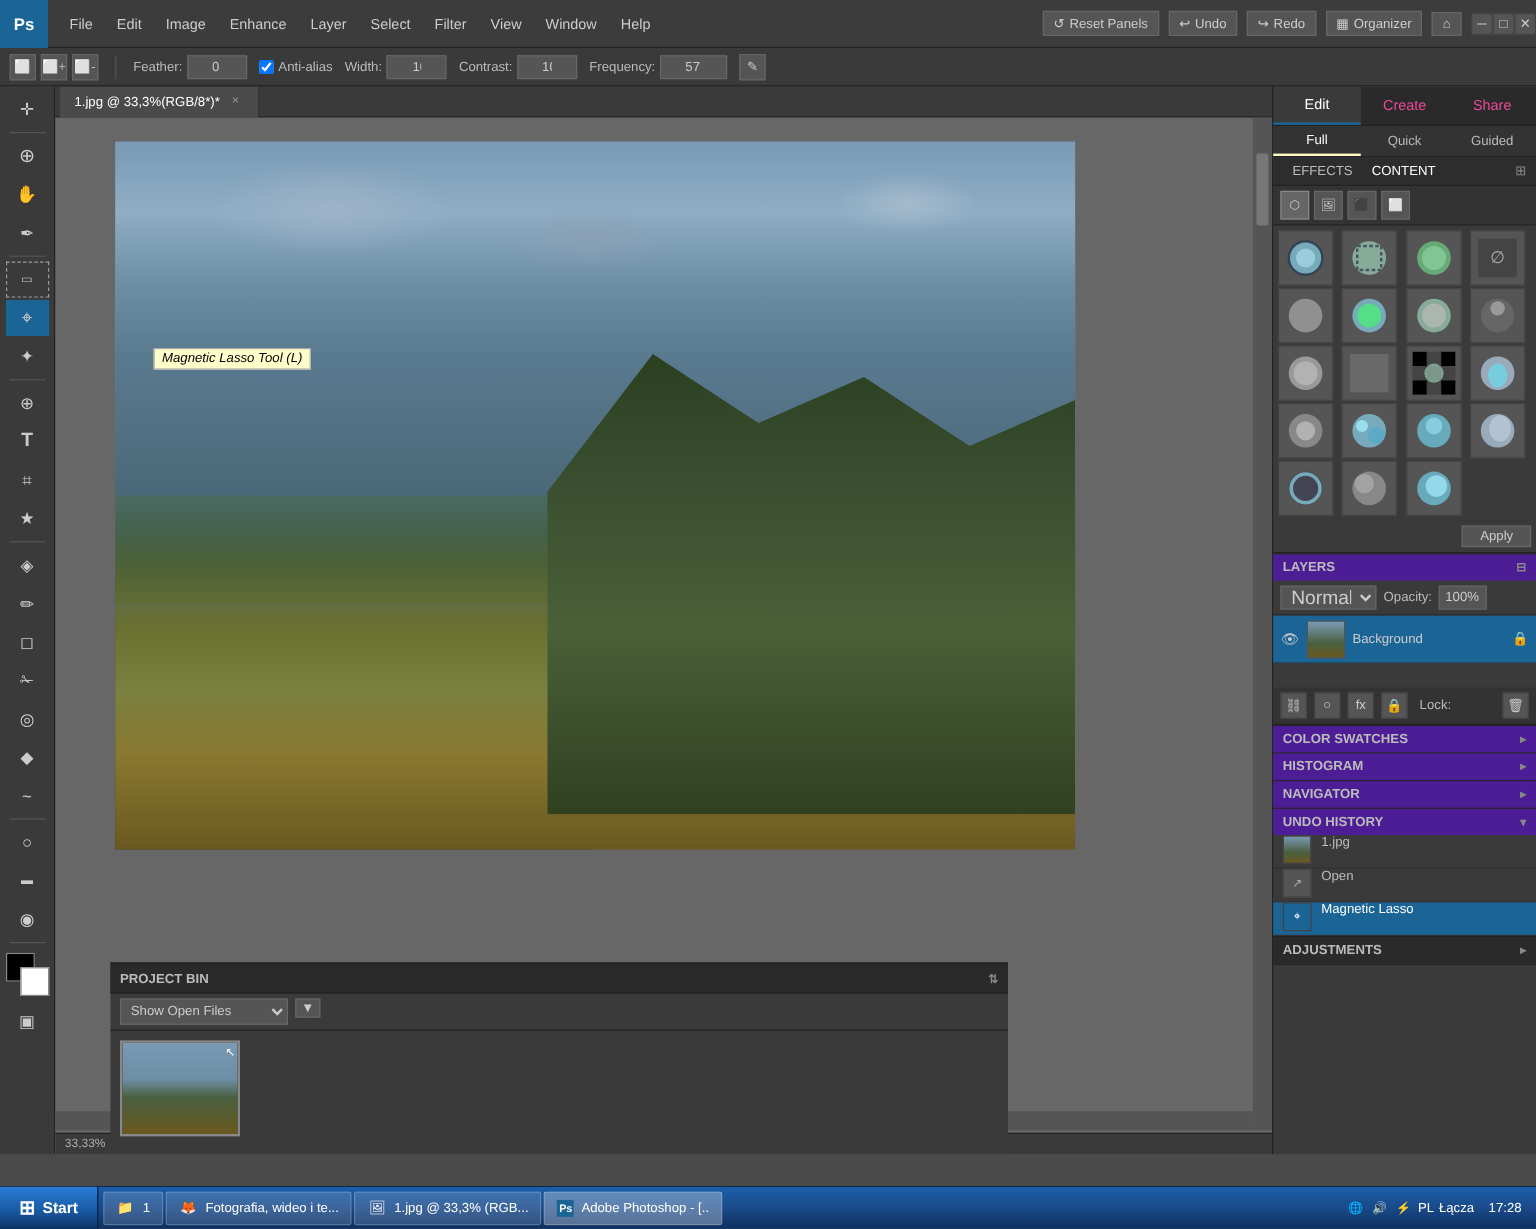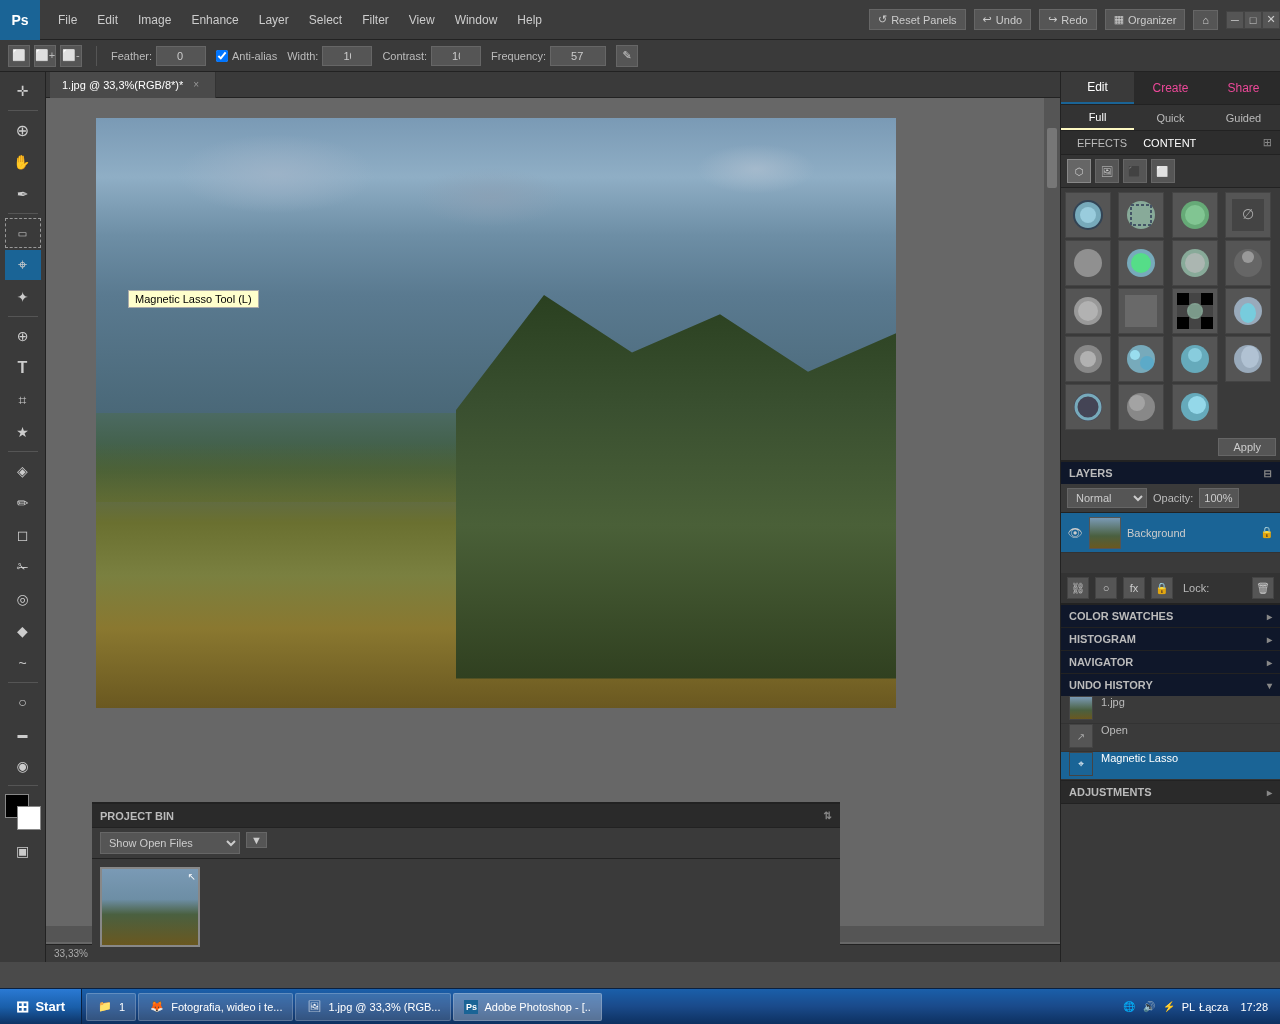--- a/index.html
+++ b/index.html
@@ -63,21 +63,21 @@
       display: flex; align-items: center; justify-content: center;
       cursor: pointer; color: #ccc; font-size: 14px; position: relative;
     }
     .tool-btn.active { background: #1a6496; }
     .tool-sep { width: 30px; height: 1px; background: #555; margin: 2px 0; }
     .tool-colors { width: 36px; height: 36px; position: relative; margin-top: 4px; }
     .color-fg { width: 24px; height: 24px; background: #000; position: absolute; top: 0; left: 0; border: 1px solid #888; }
     .color-bg { width: 24px; height: 24px; background: #fff; position: absolute; bottom: 0; right: 0; border: 1px solid #888; }
     #canvas-container {
       position: absolute; top: 20px; left: 50px;
-      width: 896px; height: 590px;
+      width: 896px; height: 590px; font-style: italic;
     }
     #canvas-image {
       width: 800px; height: 590px; background: linear-gradient(180deg, #6d8fa8 0%, #7d9bb8 25%, #5a7a8a 40%, #3d5a3a 60%, #4a6040 70%, #8a7840 80%, #6a5830 100%);
       position: relative; overflow: hidden;
     }
     
     .sky { position: absolute; top: 0; left: 0; width: 100%; height: 50%; background: linear-gradient(180deg, #7a9ab5 0%, #8faec5 20%, #6d8ea5 40%, #5a7a90 60%, #4a6878 100%); }
     
     .clouds { position: absolute; top: 0; left: 0; width: 100%; height: 55%; }
     .cloud1 { position: absolute; top: 5%; left: 10%; width: 200px; height: 80px; background: radial-gradient(ellipse, rgba(160,180,200,0.8) 0%, transparent 70%); }
@@ -153,30 +153,30 @@
     }
     .effect-thumb svg { width: 36px; height: 36px; }
     
     #apply-btn-row { display: flex; justify-content: flex-end; padding: 4px; background: #3a3a3a; border-bottom: 1px solid #222; }
     #apply-btn { background: #555; border: 1px solid #666; color: #ccc; padding: 2px 14px; font-size: 11px; cursor: pointer; }
 
     
     #layers-panel { border-bottom: 1px solid #222; }
     .panel-section-header {
       display: flex; align-items: center; justify-content: space-between;
-      background: #0f172a; height: 22px; padding: 0 8px;
+      background: #4c1d95; height: 22px; padding: 0 8px;
       font-size: 11px; font-weight: bold; color: #bbb; cursor: pointer;
     }
     .panel-collapse { font-size: 10px; color: #888; }
     #layers-options {
       display: flex; align-items: center; padding: 4px 6px; gap: 6px; background: #3a3a3a;
       border-bottom: 1px solid #222;
     }
     .layers-select {
-      background: #555; border: 1px solid #666; color: #ccc; font-size: 11px;
+      background: #555; border: 1px solid #666; color: #ccc; font-size: 16px;
       height: 20px; padding: 0 4px; width: 80px;
     }
     .opacity-label { font-size: 11px; color: #bbb; }
     .opacity-input {
       background: #555; border: 1px solid #666; color: #ccc; font-size: 11px;
       width: 40px; height: 20px; padding: 0 4px;
     }
     #layers-list { background: #3a3a3a; min-height: 60px; }
     .layer-item {
       display: flex; align-items: center; height: 40px; padding: 0 6px; gap: 6px;

